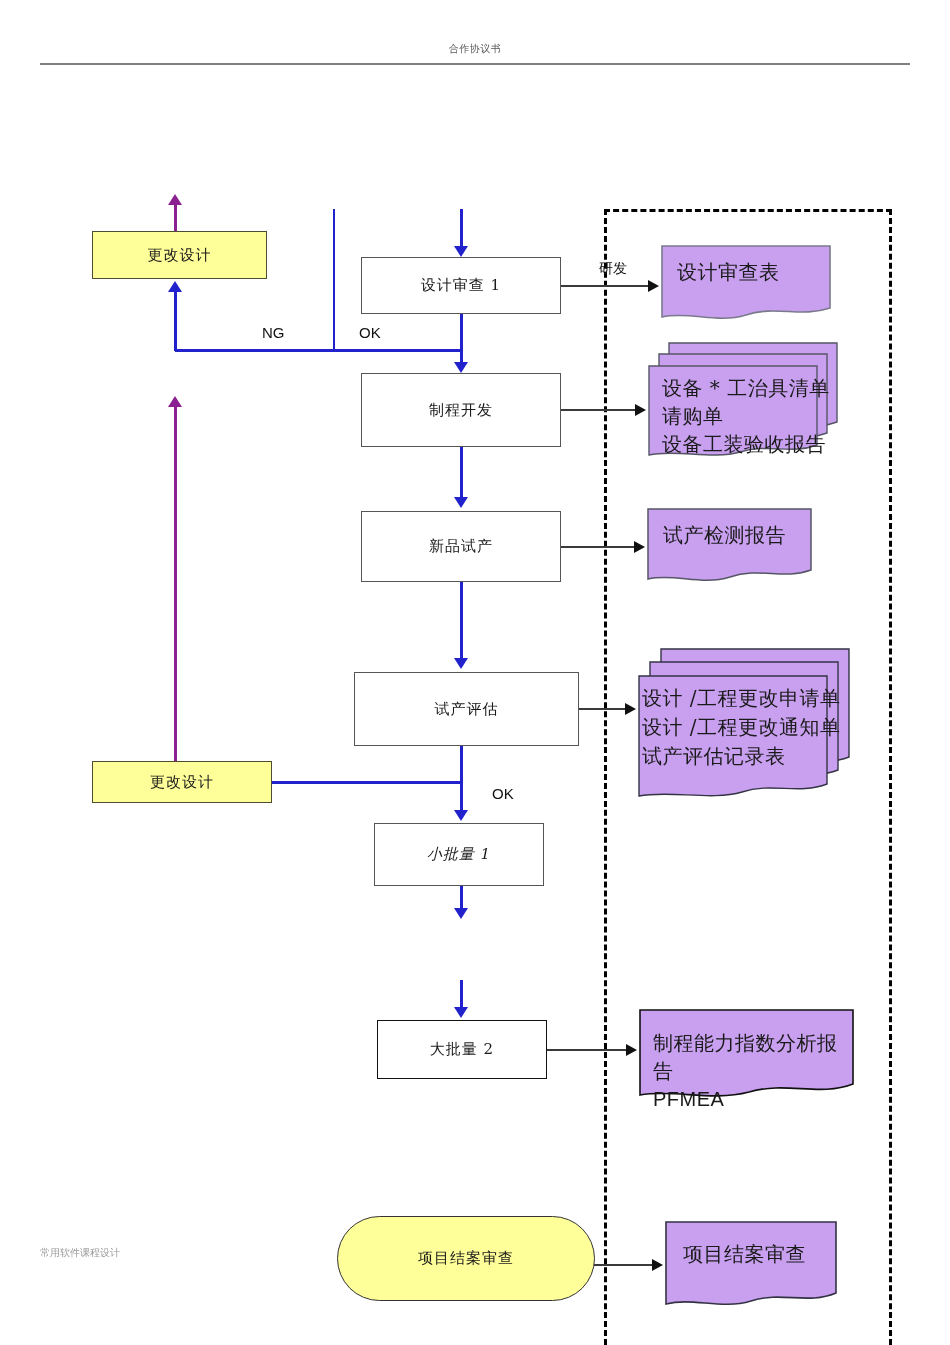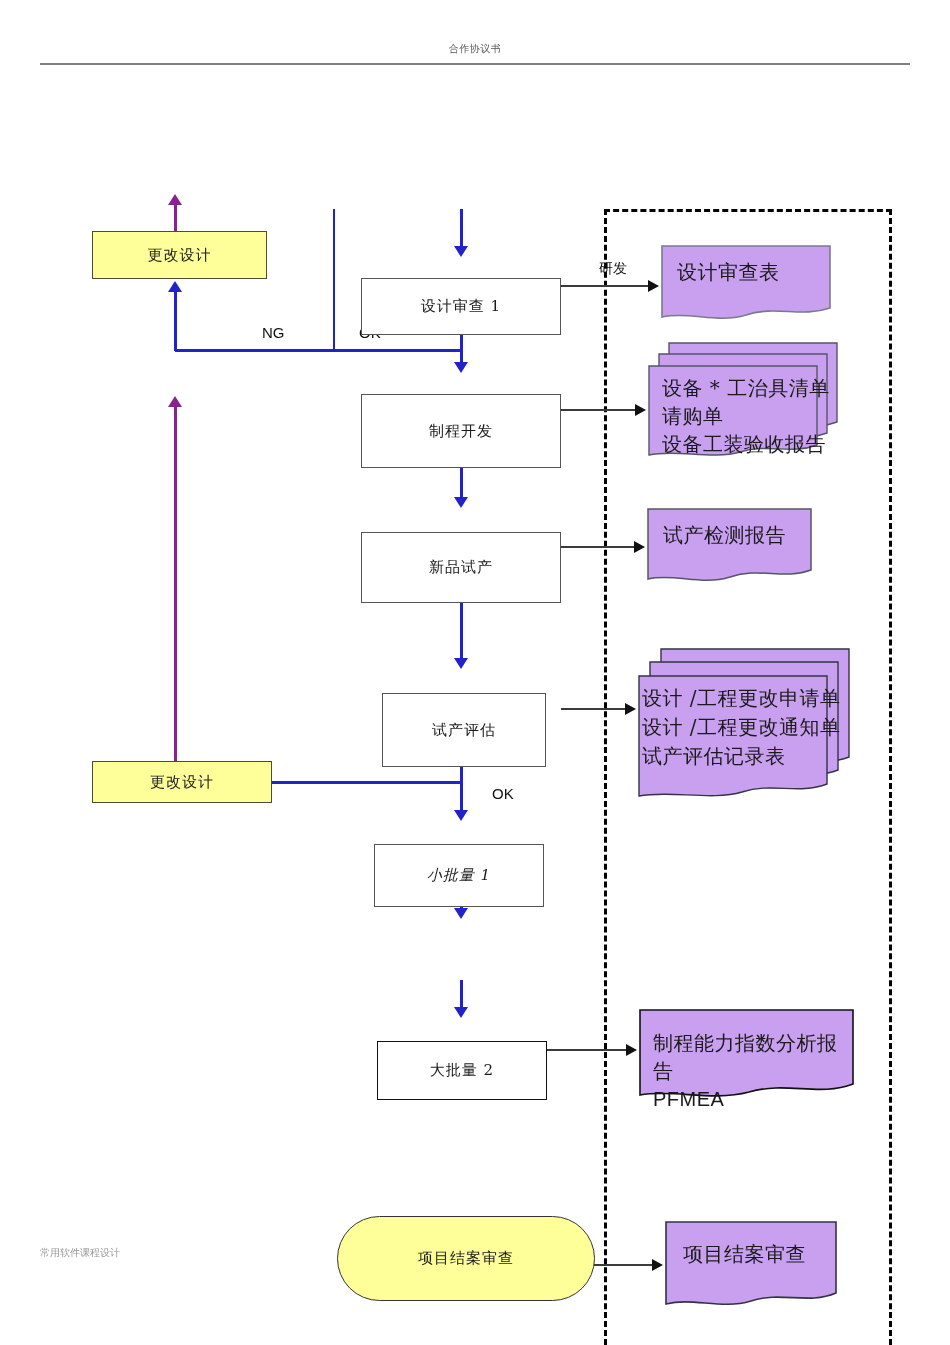--- a/index.html
+++ b/index.html
@@ -66,21 +66,20 @@
     box-sizing: border-box;
     background: #ffffff;
     border: 1.5px solid #555555;
     display: flex;
     align-items: center;
     justify-content: center;
     font-family: "DejaVu Serif", "Liberation Serif", serif;
     font-size: 15px;
     color: #1a1a1a;
     letter-spacing: 1px;
-    margin-top: 21px;
   }
   .proc.dark { border-color: #111111; }
 
   
   .ybox {
     position: absolute;
     box-sizing: border-box;
     background: #ffff99;
     border: 1.5px solid #4d4d33;
     display: flex;
@@ -248,21 +247,21 @@
   <div class="lbl" style="left:492px; top:785px;">OK</div>
 
   <div class="ybox" style="left:92px; top:231px; width:175px; height:48px;">更改设计</div>
 
   <div class="proc" style="left:361px; top:257px; width:200px; height:57px;">设计审查  1</div>
 
   <div class="proc" style="left:361px; top:373px; width:200px; height:74px;">制程开发</div>
 
   <div class="proc" style="left:361px; top:511px; width:200px; height:71px;">新品试产</div>
 
-  <div class="proc" style="left:382px; top:672px; width:164px; height:74px;">试产评估</div>
+  <div class="proc" style="left:354px; top:672px; width:225px; height:74px;">试产评估</div>
 
   <div class="ybox" style="left:92px; top:761px; width:180px; height:42px;">更改设计</div>
 
   <div class="proc" style="left:374px; top:823px; width:170px; height:63px;font-style:italic;">小批量  1</div>
 
 
   <div class="proc dark" style="left:377px; top:1020px; width:170px; height:59px;">大批量  2</div>
 
   <div class="ypill" style="left:337px; top:1216px; width:258px; height:85px;">项目结案审查</div>
 

